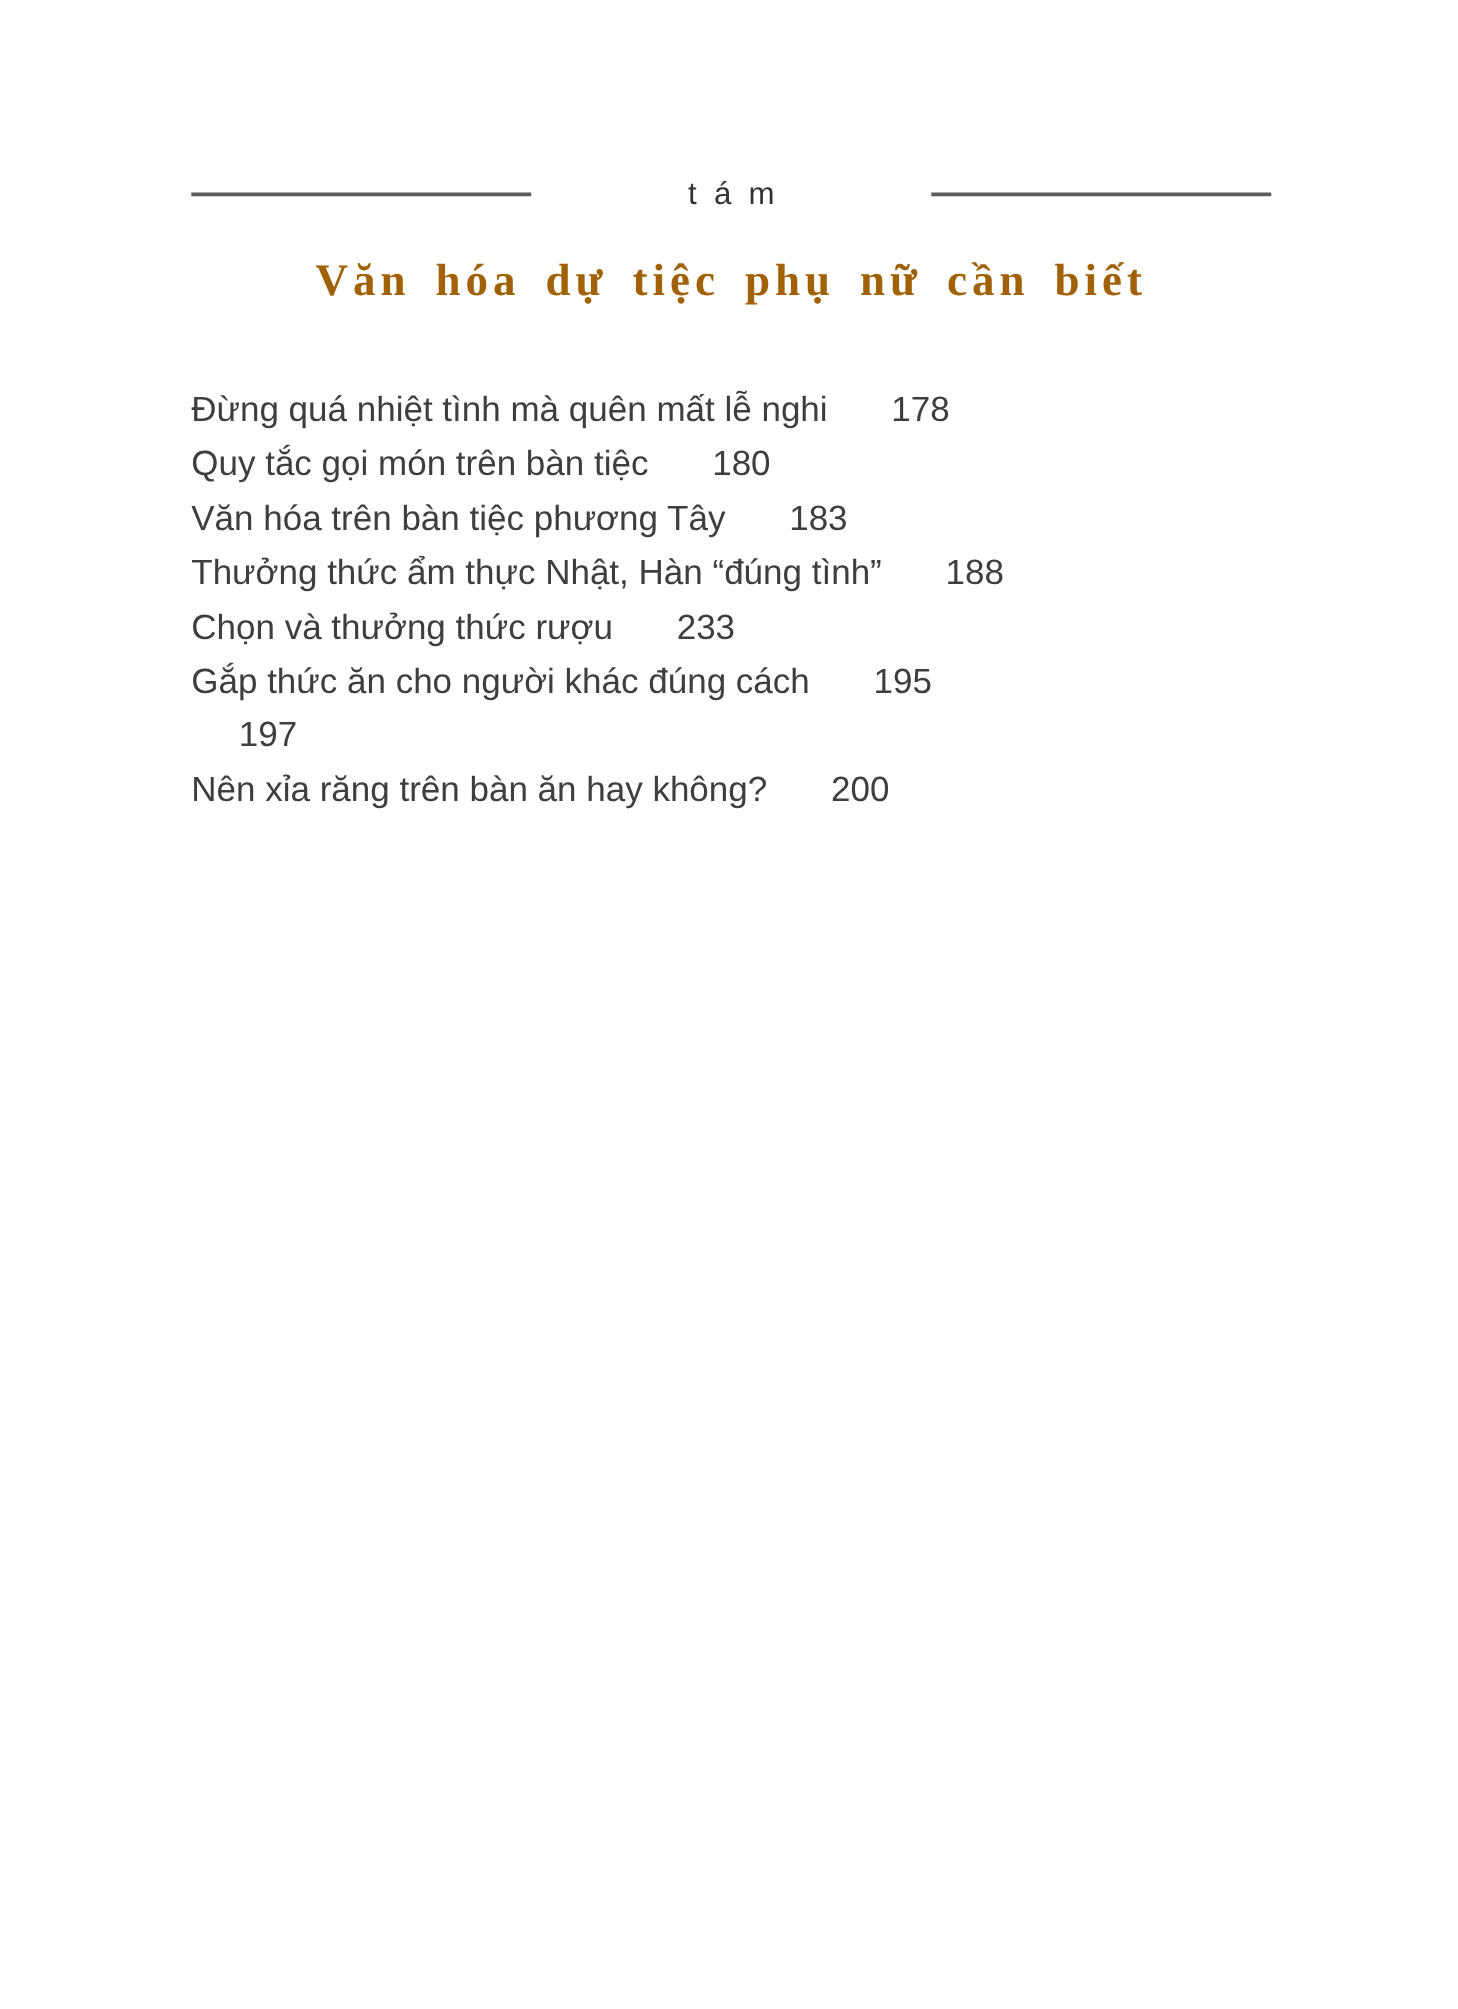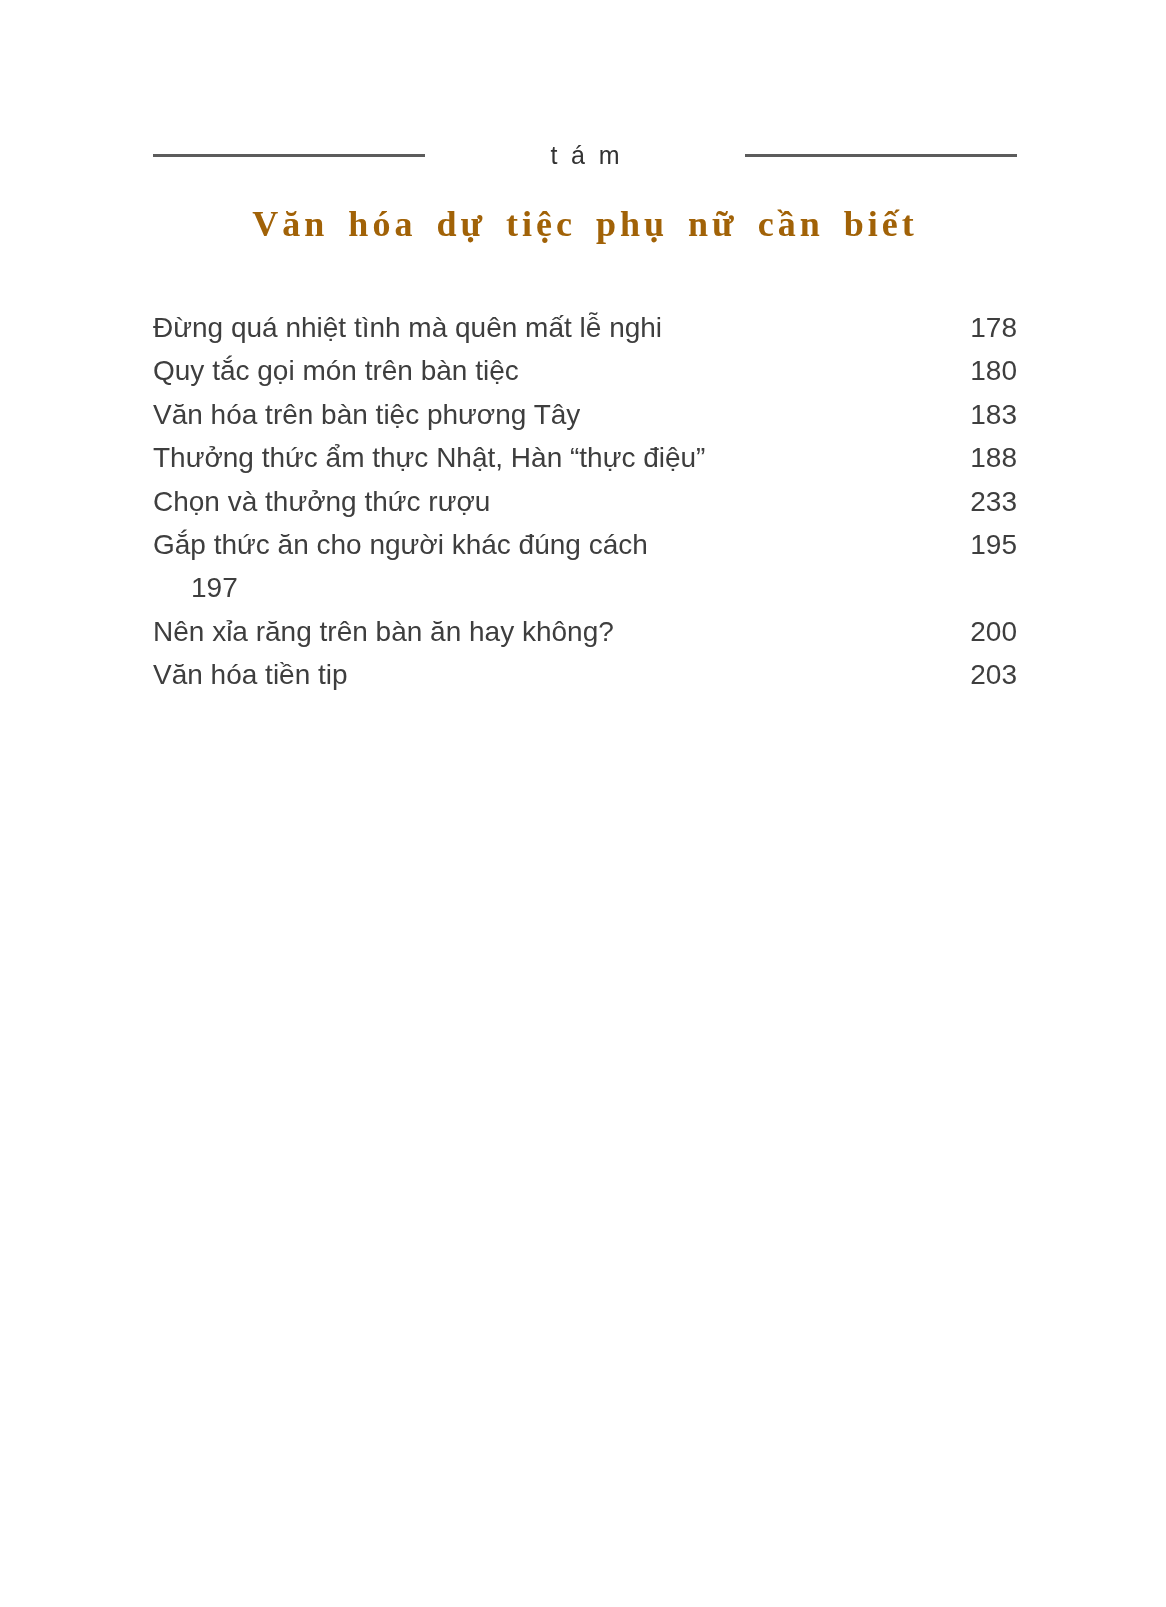--- a/index.html
+++ b/index.html
@@ -60,26 +60,26 @@
   }
   
   .toc {
     position: absolute;
     top: 306px;
     left: 153px;
     width: 864px;
   }
   .toc-row {
     display: flex;
-    justify-content: space-between;
     align-items: baseline;
     height: 43.4px;
     font-size: 28px;
     line-height: 43.4px;
     color: #3e3e3e;
+    gap: 13px;
   }
   .toc-label {
     white-space: nowrap;
     overflow: hidden;
   }
   .toc-page {
     margin-left: 38px;
     white-space: nowrap;
   }
 </style>
@@ -103,37 +103,33 @@
       </div>
       <div class="toc-row">
         <span class="toc-label">Quy tắc gọi món trên bàn tiệc</span>
         <span class="toc-page">180</span>
       </div>
       <div class="toc-row">
         <span class="toc-label">Văn hóa trên bàn tiệc phương Tây</span>
         <span class="toc-page">183</span>
       </div>
       <div class="toc-row">
-        <span class="toc-label">Thưởng thức ẩm thực Nhật, Hàn “thực điệu”</span>
+        <span class="toc-label">Thưởng thức ẩm thực Nhật, Hàn “đúng tình”</span>
         <span class="toc-page">188</span>
       </div>
       <div class="toc-row">
         <span class="toc-label">Chọn và thưởng thức rượu</span>
         <span class="toc-page">233</span>
       </div>
       <div class="toc-row">
         <span class="toc-label">Gắp thức ăn cho người khác đúng cách</span>
         <span class="toc-page">195</span>
       </div>
       <div class="toc-row">
         <span class="toc-page">197</span>
       </div>
       <div class="toc-row">
         <span class="toc-label">Nên xỉa răng trên bàn ăn hay không?</span>
         <span class="toc-page">200</span>
       </div>
-      <div class="toc-row">
-        <span class="toc-label">Văn hóa tiền tip</span>
-        <span class="toc-page">203</span>
-      </div>
     </div>
 
 </div>
 
 </body></html>

